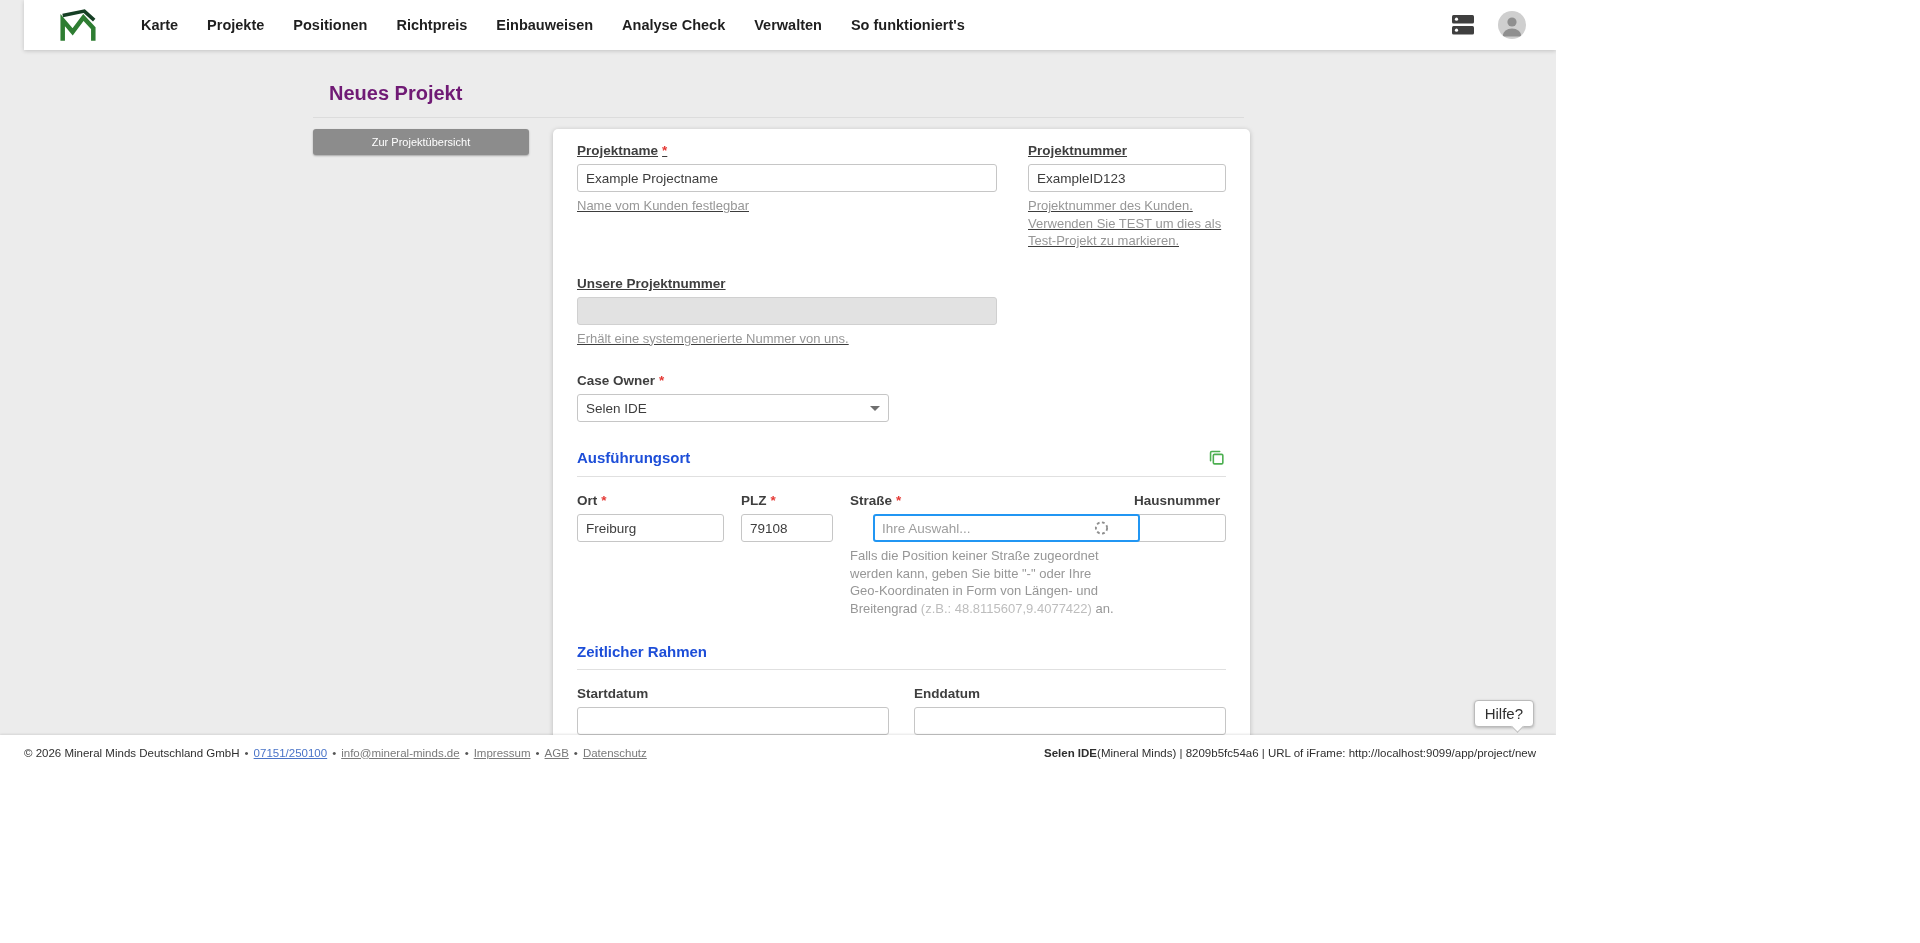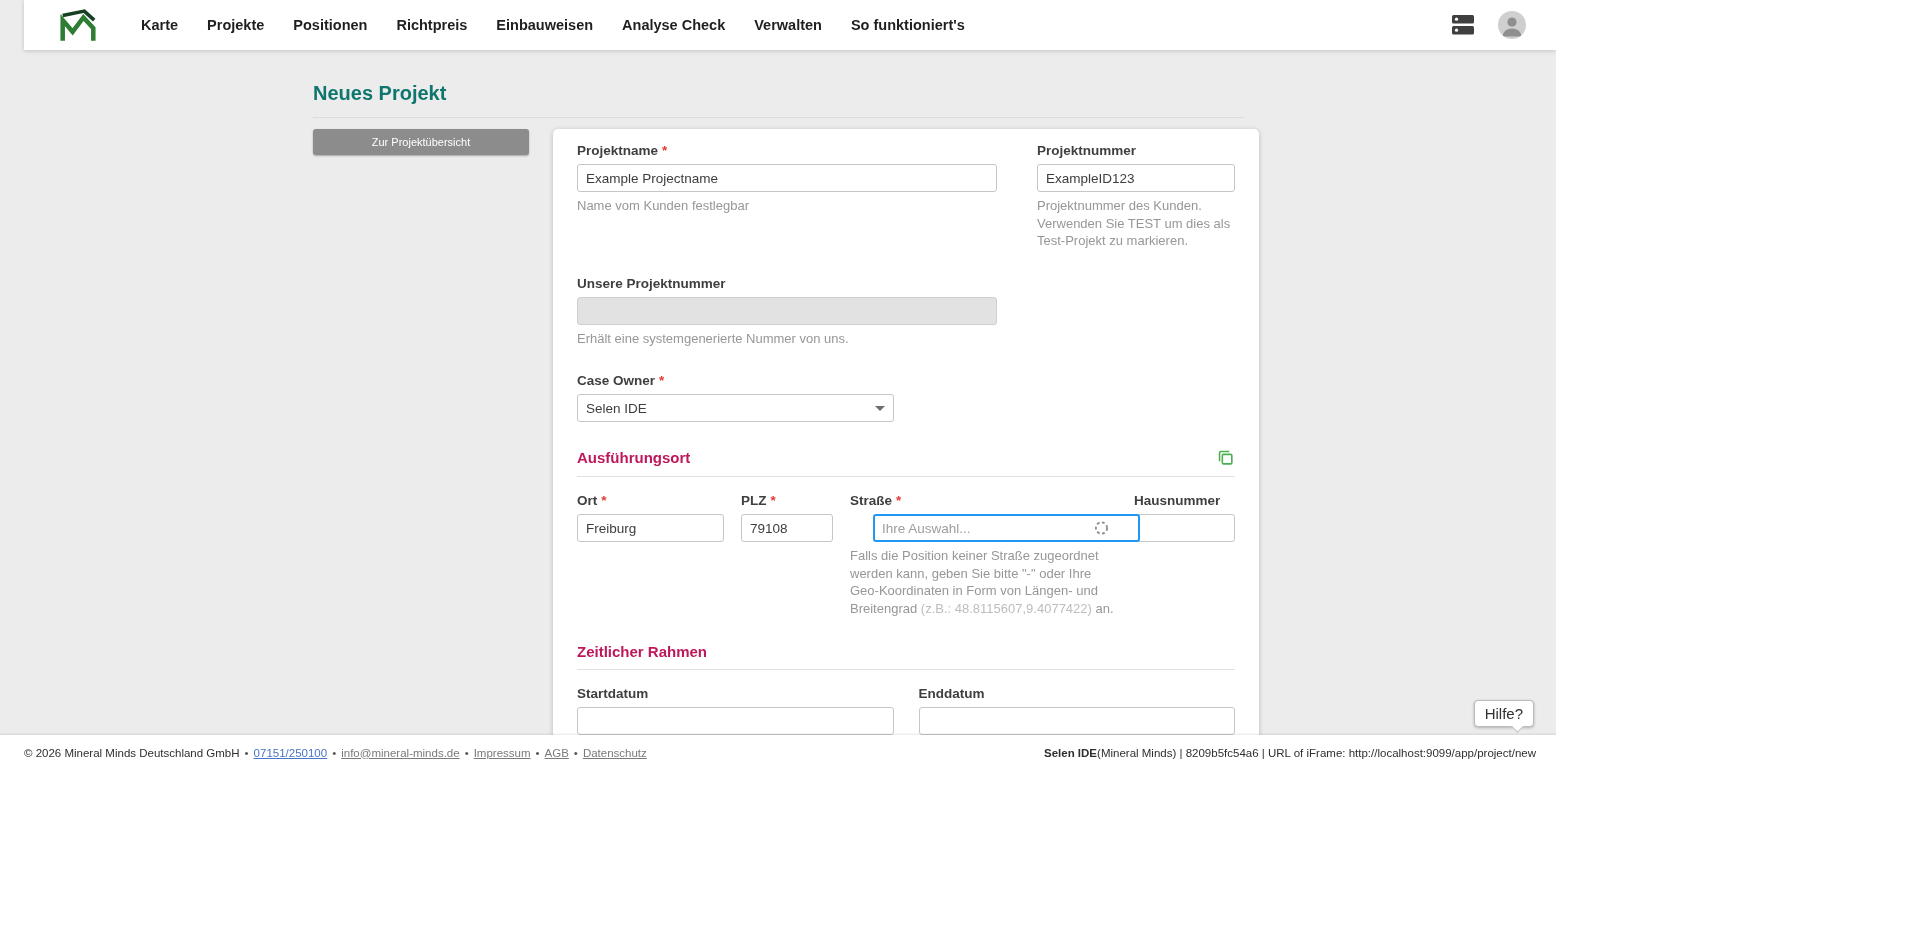--- a/index.html
+++ b/index.html
@@ -28,21 +28,21 @@
   .logo { display: flex; align-items: center; margin-right: 45px; cursor: pointer; }
   .nav { display: flex; align-items: center; gap: 29px; }
   .nav-item {
     font-size: 14.5px; font-weight: 700; color: #1f1f1f;
     text-decoration: none; cursor: pointer; white-space: nowrap;
   }
   .nav-right { margin-left: auto; display: flex; align-items: center; gap: 22px; padding-right: 30px; }
   .icon-btn { cursor: pointer; display: flex; align-items: center; }
   
   .content { width: 931px; margin-left: 313px; padding-top: 32px; }
-  .page-title { font-size: 20px; font-weight: 700; color: #0f766e; margin: 0 0 12px 0; }
+  .page-title { font-size: 20px; font-weight: 700; color: #701a75; margin: 0 0 12px 16px; }
   .title-divider { border: none; border-top: 1px solid #dcdcdc; margin: 0 0 11px 0; }
   .content-row { display: flex; gap: 24px; align-items: flex-start; }
   .left-col { width: 216px; flex: none; }
   .back-btn {
     width: 100%; height: 26px;
     background: #8c8c8c; color: #ffffff;
     border: none; border-radius: 3px;
     font-family: inherit; font-size: 11px;
     box-shadow: 0 1px 2px rgba(0,0,0,.3);
     cursor: pointer;
@@ -53,21 +53,21 @@
     box-shadow: 0 1px 5px rgba(0,0,0,.22);
     padding: 14px 24px 24px 24px;
   }
   .card-sliver {
     margin-top: 11px; height: 18px;
     background: #ffffff; border-radius: 5px 5px 0 0;
     box-shadow: 0 1px 5px rgba(0,0,0,.22);
   }
   
   .form-row { margin-bottom: 26px; }
-  .grid-main { display: grid; grid-template-columns: 420px 198px; column-gap: 40px; align-items: start; }
+  .grid-main { display: grid; grid-template-columns: 420px 198px; column-gap: 31px; align-items: start; text-decoration: underline; }
   .grid-half { display: grid; grid-template-columns: 1fr 1fr; column-gap: 25px; align-items: start; }
   .grid-addr { display: grid; grid-template-columns: 147px 92px 267px 1fr; column-gap: 17px; align-items: start; }
   .flabel { display: block; font-size: 13.5px; font-weight: 700; color: #3f3f3f; margin-bottom: 6px; }
   .req { color: #e53935; margin-left: 4px; font-weight: 700; }
   .tinput {
     width: 100%; height: 28px;
     border: 1px solid #c6c6c6; border-radius: 3px;
     padding: 0 8px; font-family: inherit; font-size: 13.5px; color: #3d3d3d;
     background: #ffffff; outline: none;
   }
@@ -83,21 +83,21 @@
     padding: 0 8px; font-size: 13.5px; color: #3d3d3d; background: #fff;
     display: flex; align-items: center; justify-content: space-between;
     cursor: pointer;
   }
   .caret { width: 0; height: 0; border-left: 5px solid transparent; border-right: 5px solid transparent; border-top: 5px solid #6f6f6f; }
   .section-head {
     display: flex; align-items: center; justify-content: space-between;
     border-bottom: 1px solid #e0e0e0;
     padding-bottom: 9px; margin: 6px 0 16px 0;
   }
-  .section-head h2 { font-size: 15px; font-weight: 700; color: #be185d; margin: 0; }
+  .section-head h2 { font-size: 15px; font-weight: 700; color: #1d4ed8; margin: 0; }
   .section-icon { cursor: pointer; display: flex; }
   
   .help-bubble {
     position: absolute; right: 22px; bottom: 43px;
     background: #fff; border: 1px solid #bbbbbb; border-radius: 4px;
     padding: 4px 10px; font-size: 15px; color: #2f2f2f;
     box-shadow: 0 1px 3px rgba(0,0,0,.25); cursor: pointer; z-index: 8;
   }
   .help-bubble::after {
     content: ""; position: absolute; bottom: -5px; right: 11px;

